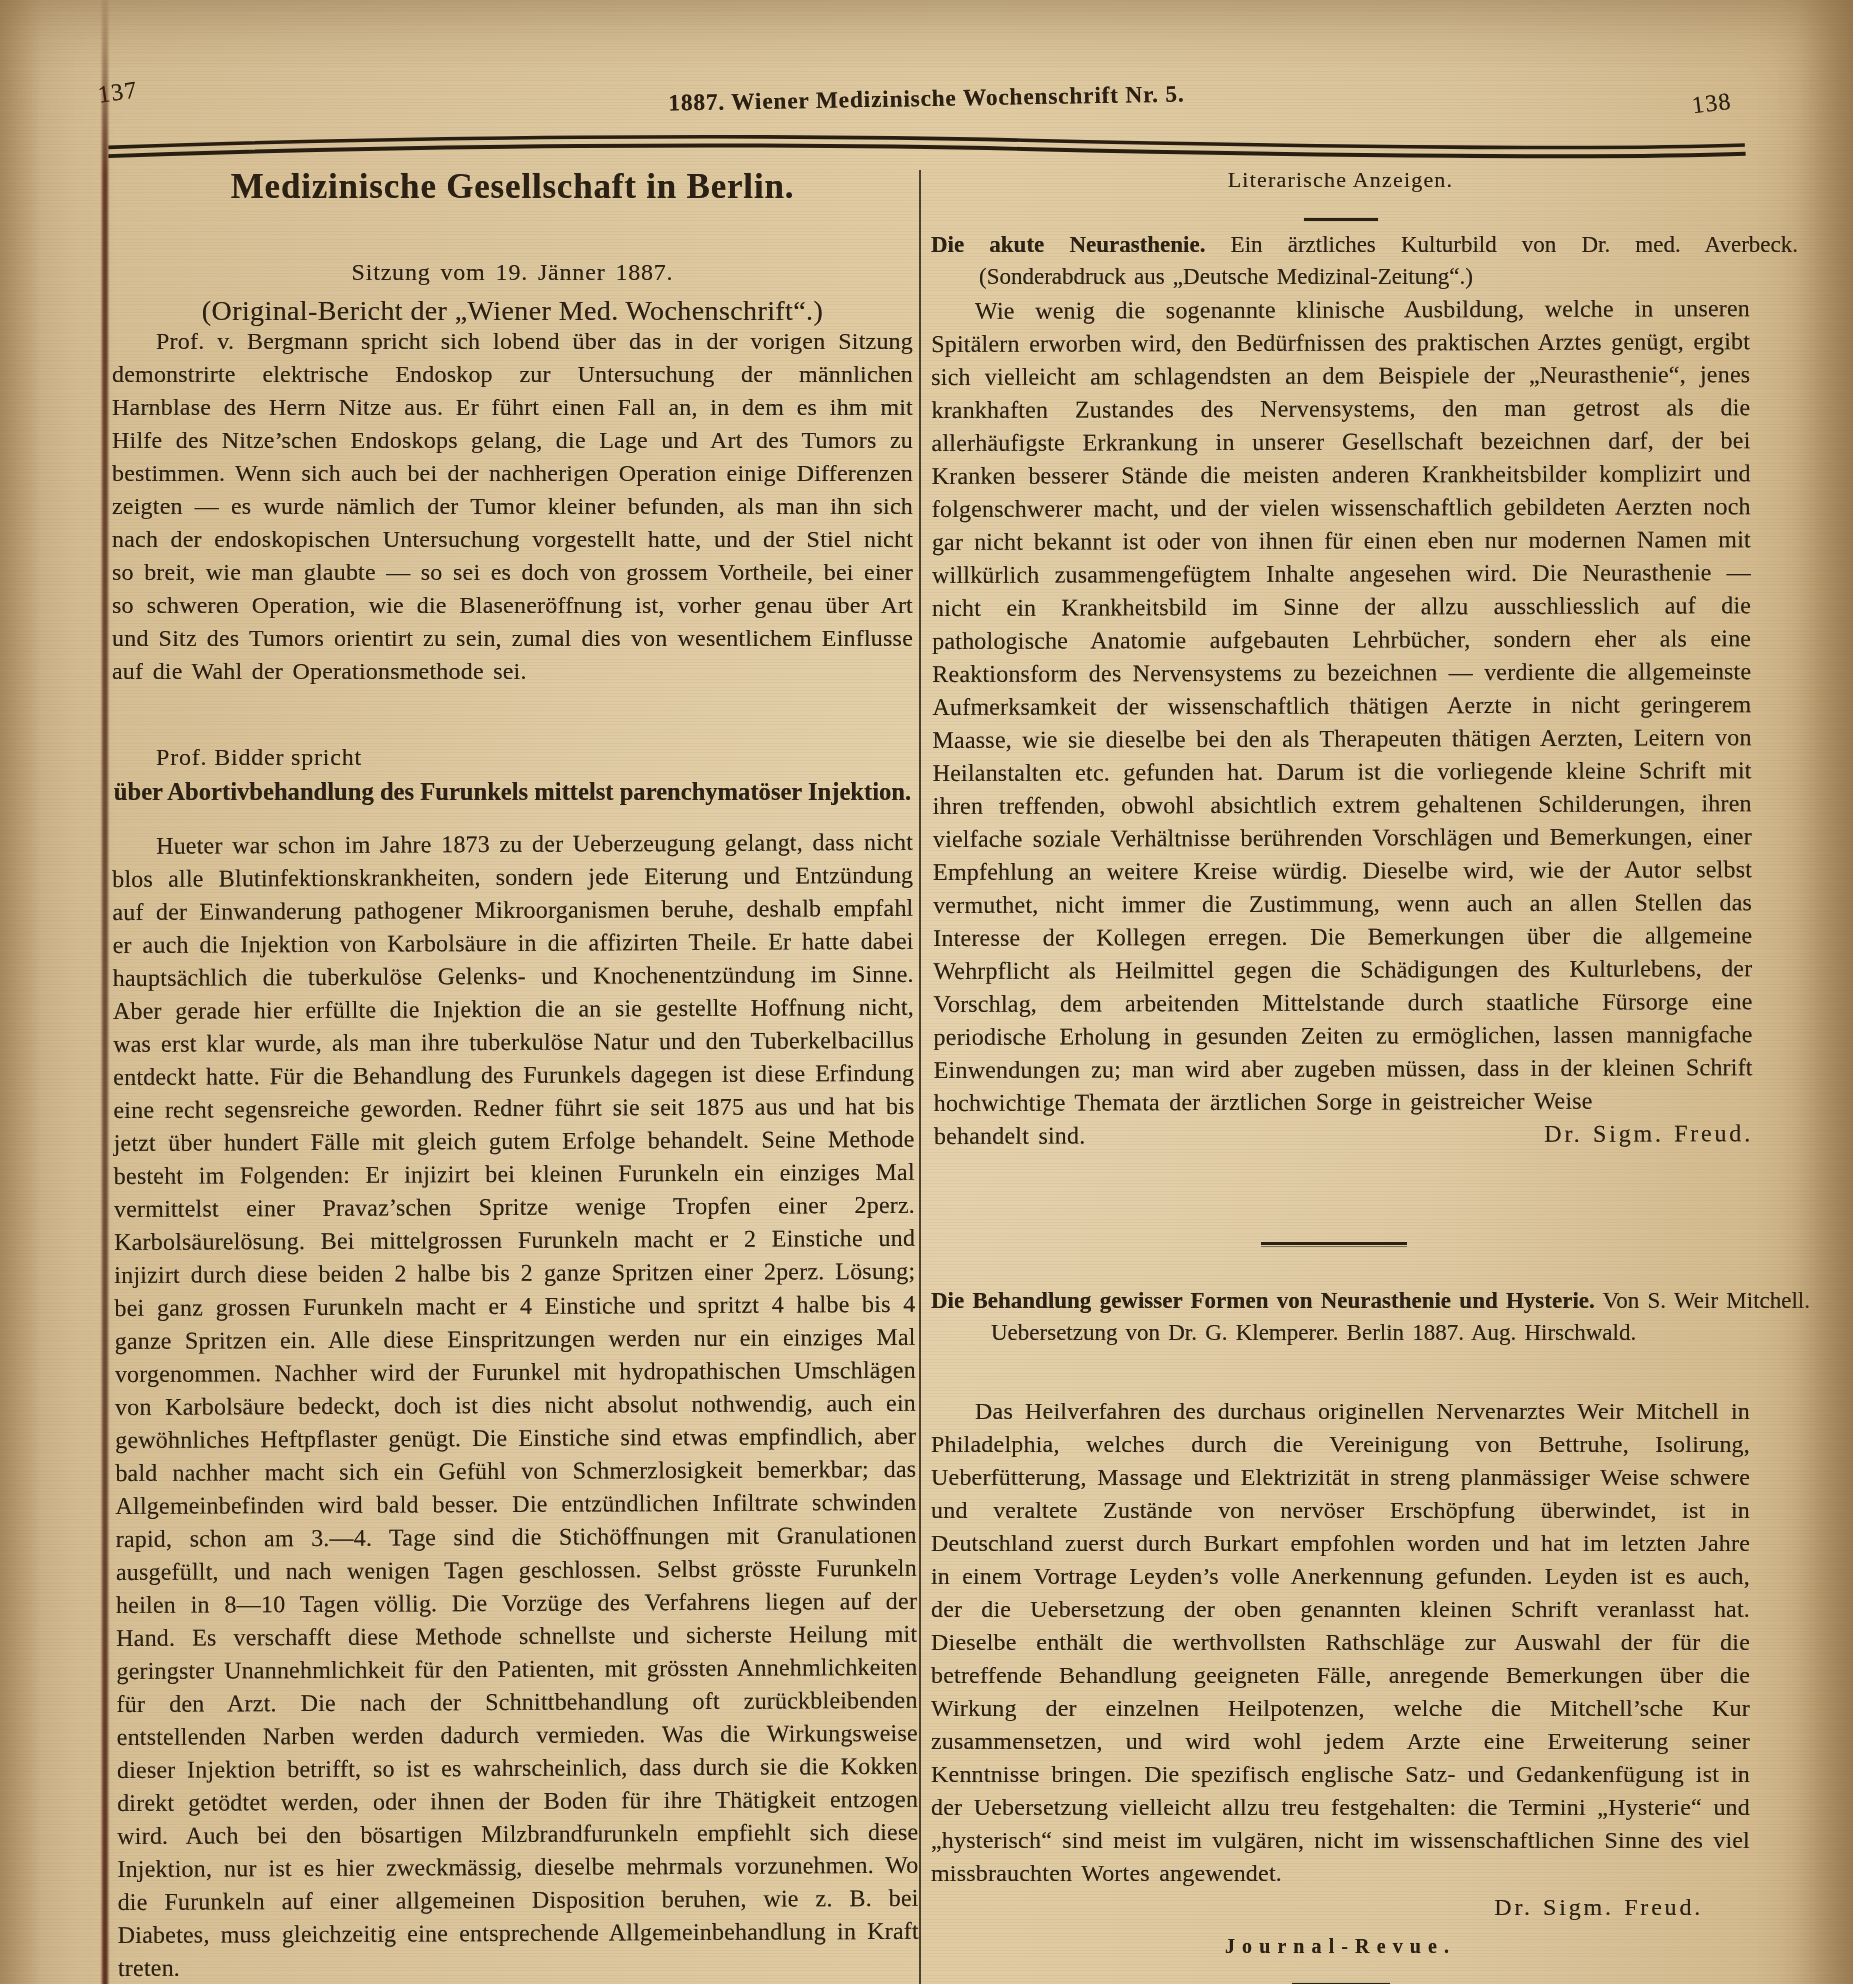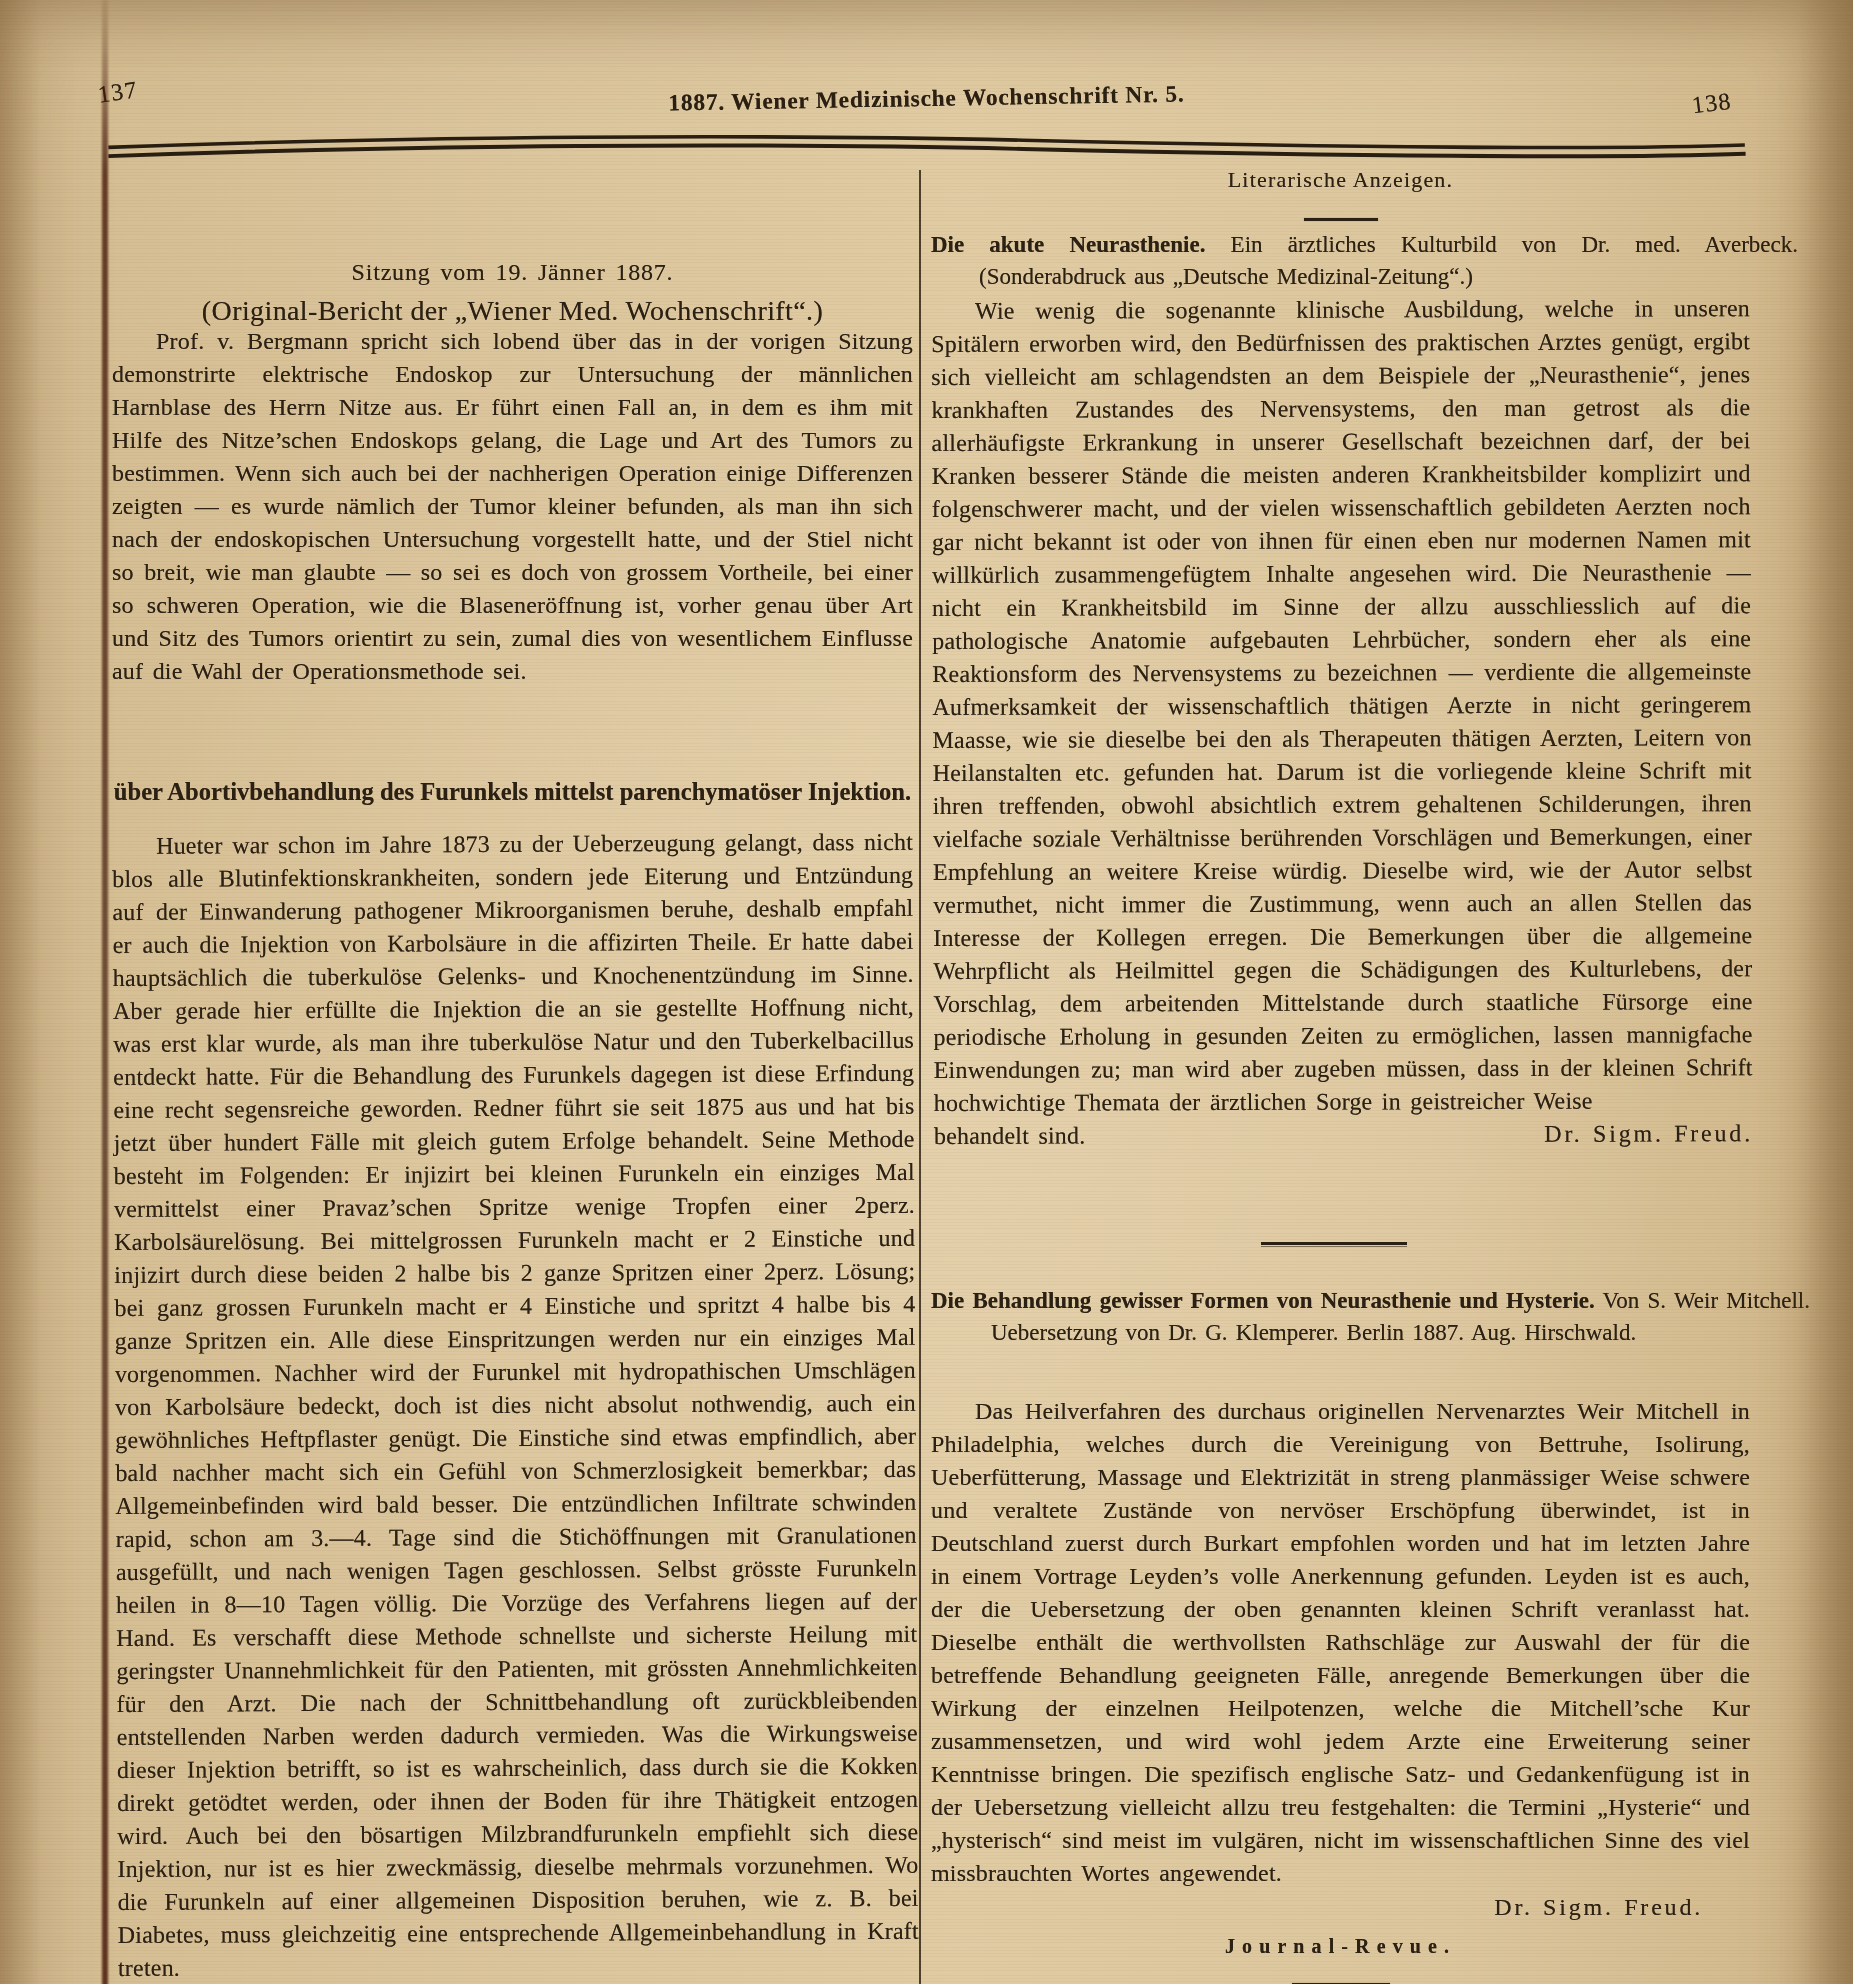--- a/index.html
+++ b/index.html
@@ -76,29 +76,33 @@
   <div class="pn pn-right txt">138</div>
 
   <svg class="head-rules" width="1642" height="28" viewBox="0 0 4136 70">
     <path d="M6,36 C 760,8 1640,2 2310,18 C 3080,36 3820,42 4128,30" stroke="#271d10" stroke-width="9" fill="none"></path>
     <path d="M6,58 C 760,30 1640,24 2310,40 C 3080,58 3820,64 4130,52" stroke="#271d10" stroke-width="10" fill="none"></path>
   </svg>
 
   <div class="col-divider"></div>
   <div class="left-streak"></div>
 
+  <div class="abs lc lc-title center txt">
+    <div class="lc-title-inner">Medizinische Gesellschaft in Berlin.</div>
+  </div>
 
   <div class="abs lc lc-session center txt">Sitzung vom 19. Jänner 1887.</div>
 
   <div class="abs lc lc-note center txt">(Original-Bericht der „Wiener Med. Wochenschrift“.)</div>
 
   <div class="abs lc lc-para1 body txt">
     <p>Prof. v. Bergmann spricht sich lobend über das in der vorigen Sitzung demonstrirte elektrische Endoskop zur Untersuchung der männlichen Harnblase des Herrn Nitze aus. Er führt einen Fall an, in dem es ihm mit Hilfe des Nitze’schen Endoskops gelang, die Lage und Art des Tumors zu bestimmen. Wenn sich auch bei der nachherigen Operation einige Differenzen zeigten — es wurde nämlich der Tumor kleiner befunden, als man ihn sich nach der endoskopischen Untersuchung vorgestellt hatte, und der Stiel nicht so breit, wie man glaubte — so sei es doch von grossem Vortheile, bei einer so schweren Operation, wie die Blaseneröffnung ist, vorher genau über Art und Sitz des Tumors orientirt zu sein, zumal dies von wesentlichem Einflusse auf die Wahl der Operationsmethode sei.</p>
   </div>
 
+  <div class="abs lc lc-bidder txt">Prof. Bidder spricht</div>
 
   <div class="abs lc lc-heading2 center txt">über Abortivbehandlung des Furunkels mittelst parenchymatöser Injektion.</div>
 
   <div class="abs lc lc-para3 body txt">
     <p>Hueter war schon im Jahre 1873 zu der Ueberzeugung gelangt, dass nicht blos alle Blutinfektionskrankheiten, sondern jede Eiterung und Entzündung auf der Einwanderung pathogener Mikroorganismen beruhe, deshalb empfahl er auch die Injektion von Karbolsäure in die affizirten Theile. Er hatte dabei hauptsächlich die tuberkulöse Gelenks- und Knochenentzündung im Sinne. Aber gerade hier erfüllte die Injektion die an sie gestellte Hoffnung nicht, was erst klar wurde, als man ihre tuberkulöse Natur und den Tuberkelbacillus entdeckt hatte. Für die Behandlung des Furunkels dagegen ist diese Erfindung eine recht segensreiche geworden. Redner führt sie seit 1875 aus und hat bis jetzt über hundert Fälle mit gleich gutem Erfolge behandelt. Seine Methode besteht im Folgenden: Er injizirt bei kleinen Furunkeln ein einziges Mal vermittelst einer Pravaz’schen Spritze wenige Tropfen einer 2perz. Karbolsäurelösung. Bei mittelgrossen Furunkeln macht er 2 Einstiche und injizirt durch diese beiden 2 halbe bis 2 ganze Spritzen einer 2perz. Lösung; bei ganz grossen Furunkeln macht er 4 Einstiche und spritzt 4 halbe bis 4 ganze Spritzen ein. Alle diese Einspritzungen werden nur ein einziges Mal vorgenommen. Nachher wird der Furunkel mit hydropathischen Umschlägen von Karbolsäure bedeckt, doch ist dies nicht absolut nothwendig, auch ein gewöhnliches Heftpflaster genügt. Die Einstiche sind etwas empfindlich, aber bald nachher macht sich ein Gefühl von Schmerzlosigkeit bemerkbar; das Allgemeinbefinden wird bald besser. Die entzündlichen Infiltrate schwinden rapid, schon am 3.—4. Tage sind die Stichöffnungen mit Granulationen ausgefüllt, und nach wenigen Tagen geschlossen. Selbst grösste Furunkeln heilen in 8—10 Tagen völlig. Die Vorzüge des Verfahrens liegen auf der Hand. Es verschafft diese Methode schnellste und sicherste Heilung mit geringster Unannehmlichkeit für den Patienten, mit grössten Annehmlichkeiten für den Arzt. Die nach der Schnittbehandlung oft zurückbleibenden entstellenden Narben werden dadurch vermieden. Was die Wirkungsweise dieser Injektion betrifft, so ist es wahrscheinlich, dass durch sie die Kokken direkt getödtet werden, oder ihnen der Boden für ihre Thätigkeit entzogen wird. Auch bei den bösartigen Milzbrandfurunkeln empfiehlt sich diese Injektion, nur ist es hier zweckmässig, dieselbe mehrmals vorzunehmen. Wo die Furunkeln auf einer allgemeinen Disposition beruhen, wie z. B. bei Diabetes, muss gleichzeitig eine entsprechende Allgemeinbehandlung in Kraft treten.</p>
   </div>
 
   <div class="abs rc rc-title center txt">Literarische Anzeigen.</div>
   <div class="abs rule rc-rule1"></div>
 

